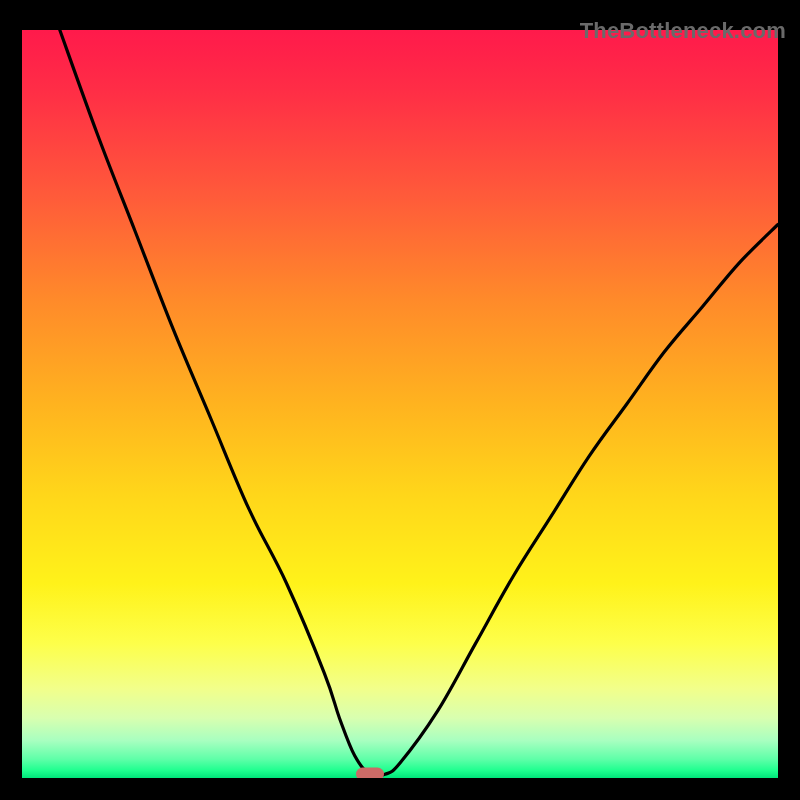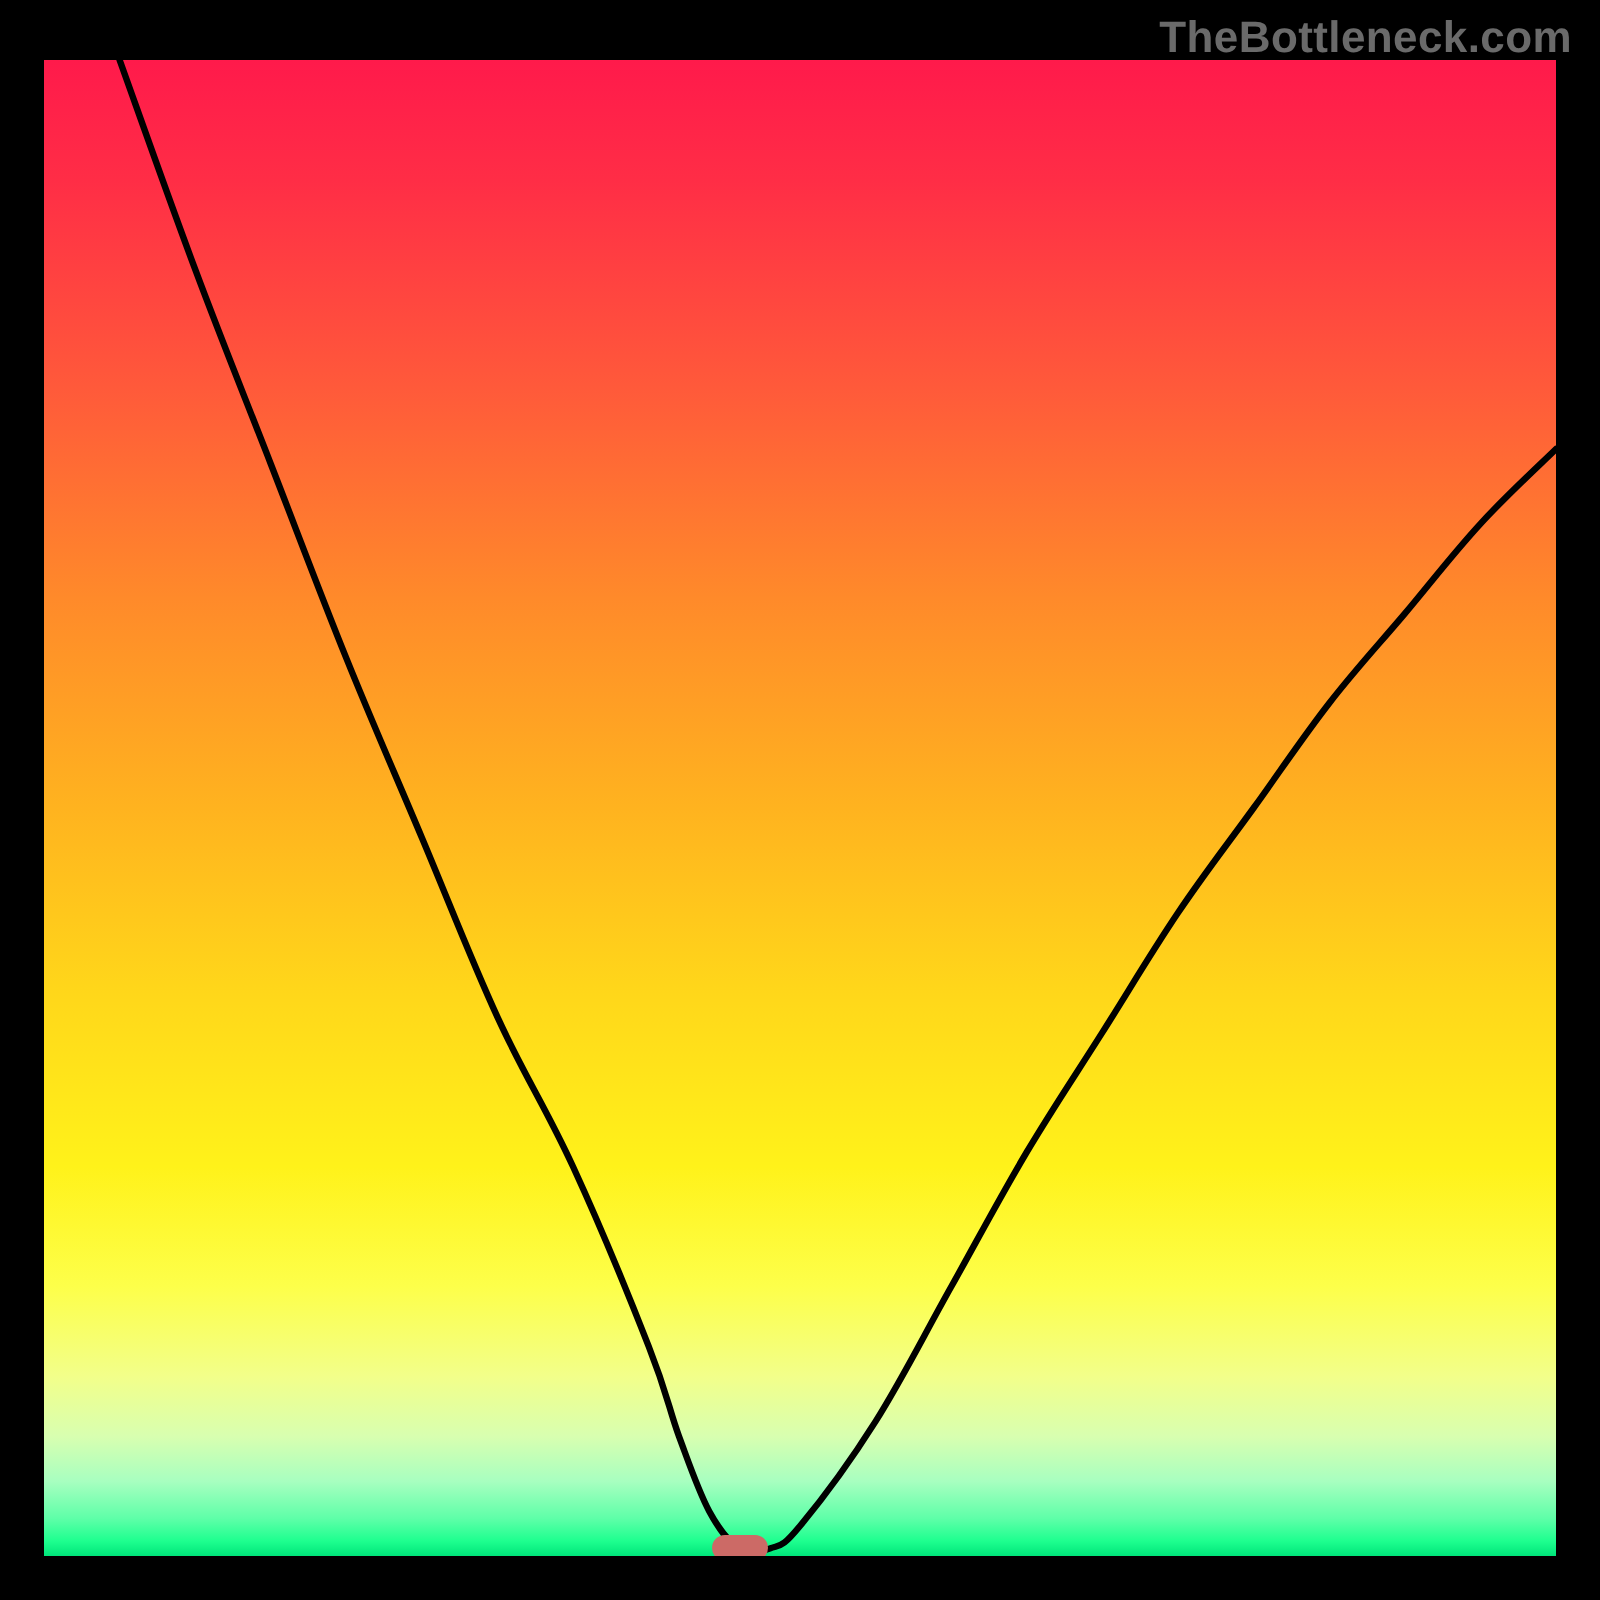--- a/index.html
+++ b/index.html
@@ -12,21 +12,21 @@
     overflow: hidden;
   }
   .frame {
     position: relative;
     width: 800px;
     height: 800px;
     background: #000;
   }
   .watermark {
     position: absolute;
-    top: 6px;
+    top: 18px;
     right: 14px;
     color: #6a6a6a;
     font-size: 22px;
     font-weight: 600;
     letter-spacing: 0.2px;
     z-index: 10;
   }
   .plot-area {
     position: absolute;
     left: 22px;

